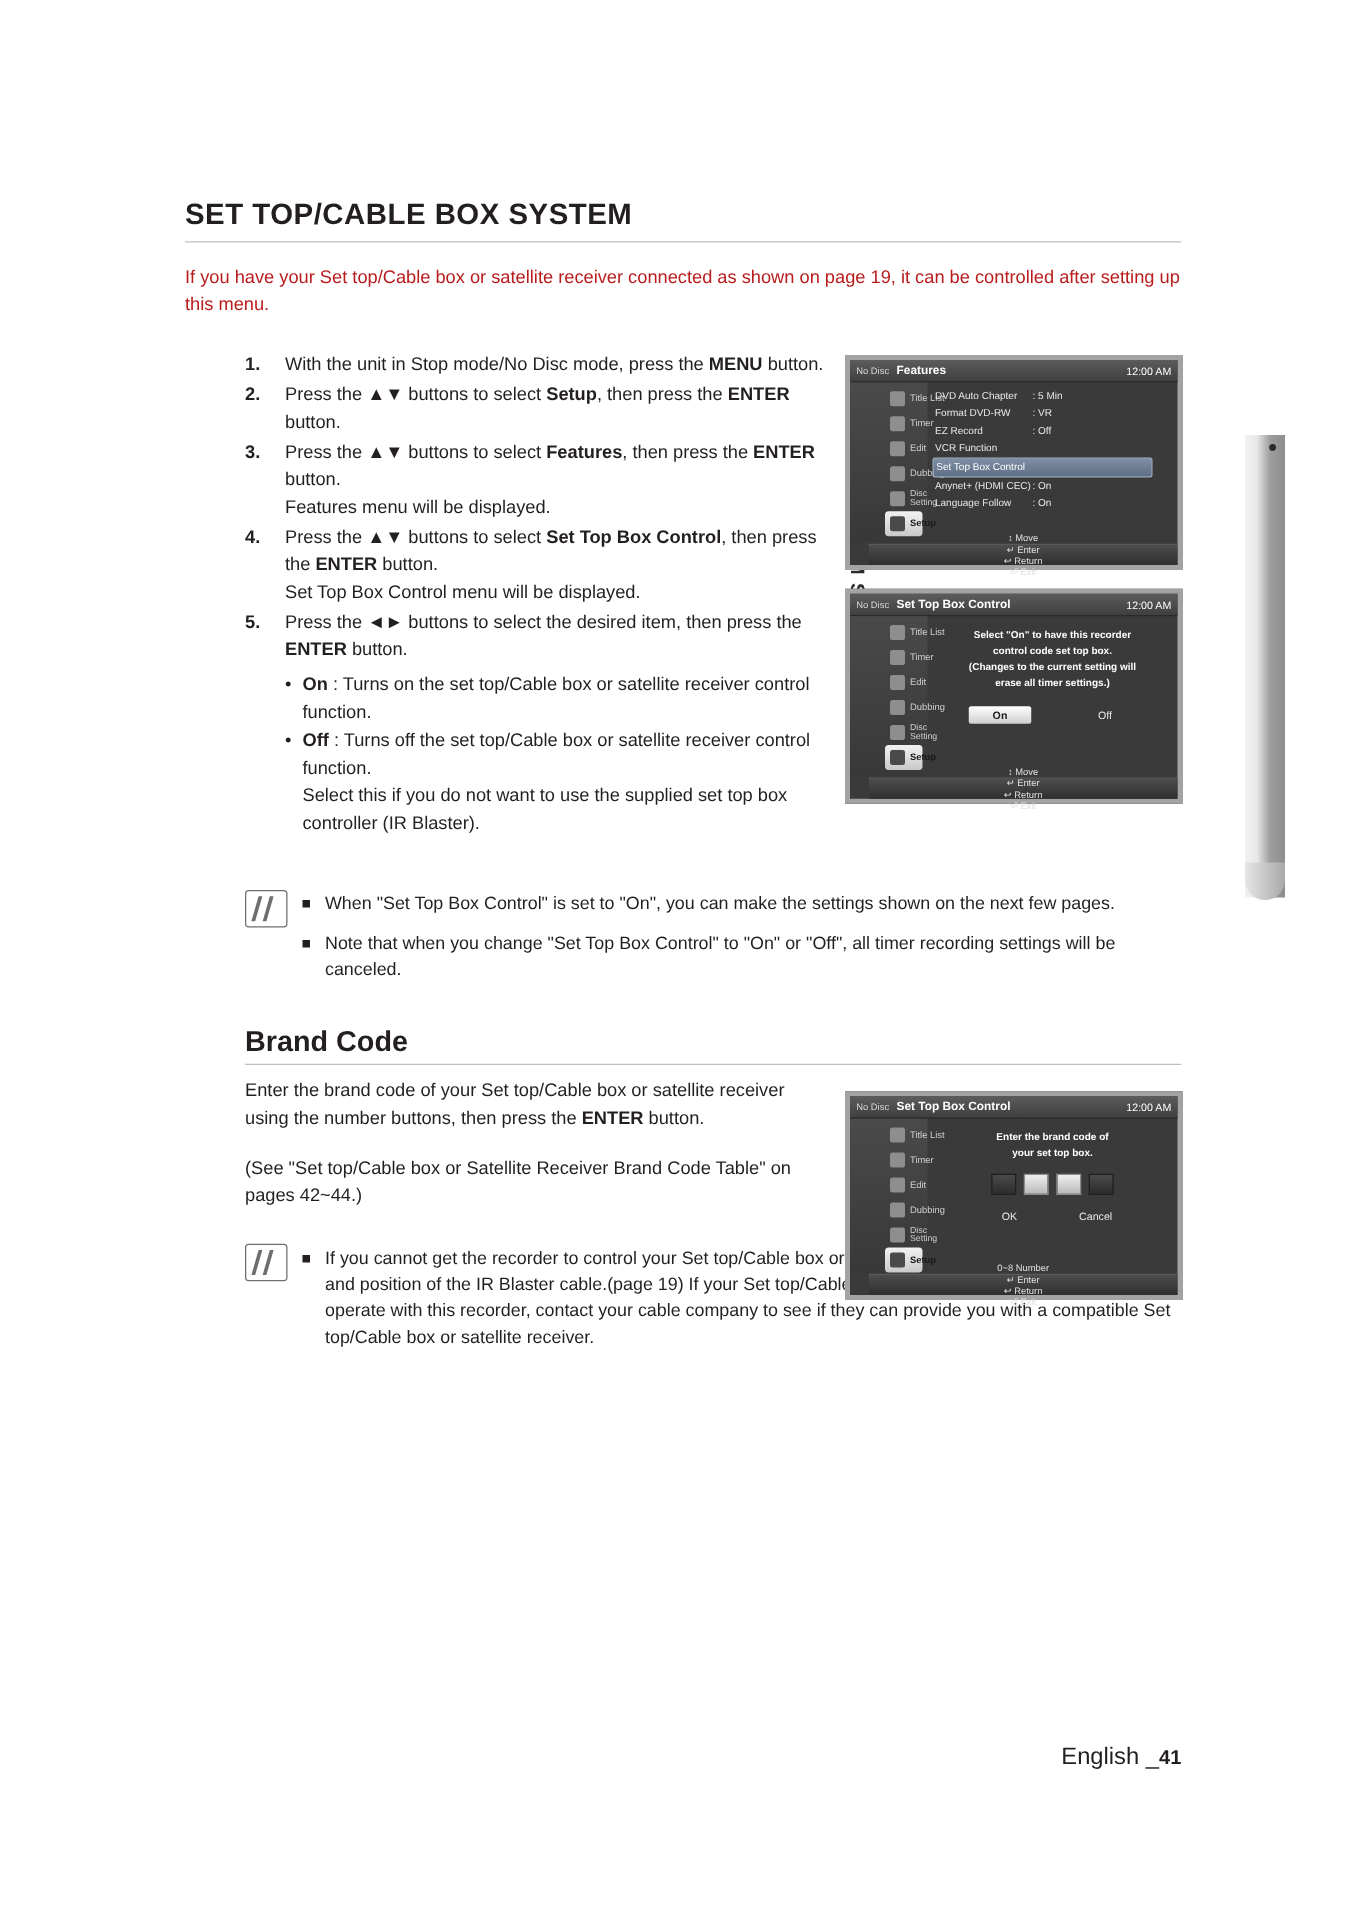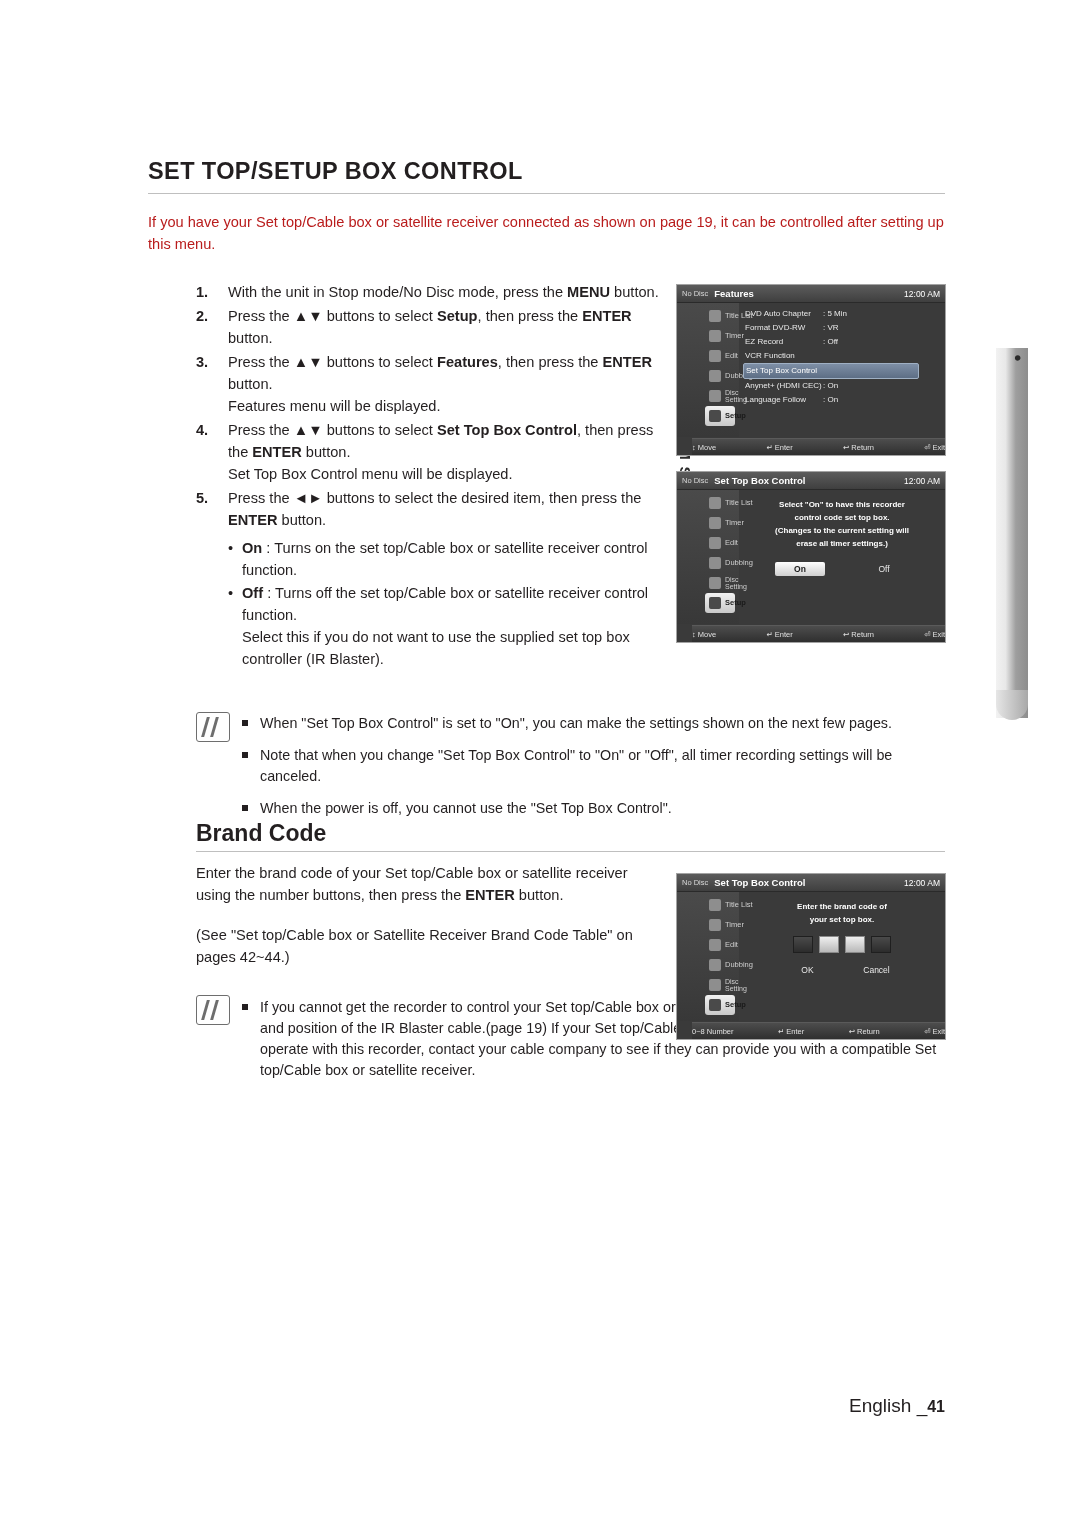--- a/index.html
+++ b/index.html
@@ -150,21 +150,21 @@
     color:#231f20;
   }
   .footer .pg { font-weight:bold; font-size:16px; }
 
   
   .osd {
     position:absolute;
     background:#3a3a3a;
     color:#ffffff;
     font-size:9px;
-    border:1px solid #a3a3a3;
+    border:4px solid #a3a3a3;
   }
   .osd-top {
     height:18px;
     background:linear-gradient(to bottom,#5c5c5c,#3f3f3f);
     display:flex; align-items:center;
     padding:0 5px;
     border-bottom:1px solid #2a2a2a;
   }
   .osd-nodisc {
     font-size:7.5px;
@@ -231,23 +231,24 @@
   }
 
   .osd-foot {
     position:absolute;
     left:15px; right:0; bottom:0;
     height:17px;
     background:linear-gradient(to bottom,#4d4d4d,#2f2f2f);
     border-top:1px solid #5a5a5a;
     display:flex;
     align-items:center;
-    justify-content:space-between;
+    justify-content:center;
     font-size:7.5px;
     color:#e0e0e0;
+    flex-direction:column;
   }
   .osd-foot span { white-space:nowrap; }
 
   .osd-msg {
     text-align:center;
     font-size:8px;
     font-weight:bold;
     line-height:13px;
     color:#ffffff;
     margin-top:4px;
@@ -288,21 +289,21 @@
 </style>
 </head>
 <body>
 
 <div class="side-tab">
   <div class="side-tab-bullet">●</div>
   <div class="side-tab-text">SYSTEM SETUP</div>
 </div>
 <div class="side-tab-cap"></div>
 
-<div class="page-title">SET TOP/SETUP BOX CONTROL</div>
+<div class="page-title">SET TOP/CABLE BOX SYSTEM</div>
 <div class="title-rule"></div>
 <div class="intro">If you have your Set top/Cable box or satellite receiver connected as shown on page 19, it can be controlled after setting up this menu.</div>
 
 <div class="steps">
   <div class="step">
     <span class="num">1.</span>
     <span id="s0">With the unit in Stop mode/No Disc mode, press the <b>MENU</b> button.</span>
   </div>
   <div class="step">
     <span class="num">2.</span>
@@ -337,24 +338,20 @@
 <div class="note-icon" style="left:196px; top:712px;"></div>
 <div class="note-list" style="left:240px; top:713px; width:706px;">
   <div class="note-item">
     <span class="sq"></span>
     <span>When "Set Top Box Control" is set to "On", you can make the settings shown on the next few pages.</span>
   </div>
   <div class="note-item">
     <span class="sq"></span>
     <span>Note that when you change "Set Top Box Control" to "On" or "Off", all timer recording settings will be canceled.</span>
   </div>
-  <div class="note-item">
-    <span class="sq"></span>
-    <span>When the power is off, you cannot use the "Set Top Box Control".</span>
-  </div>
 </div>
 
 <div class="sec-title">Brand Code</div>
 <div class="sec-rule"></div>
 <div class="brand-body">
   <p id="bp1">Enter the brand code of your Set top/Cable box or satellite receiver using the number buttons, then press the <b>ENTER</b> button.</p>
   <p id="bp2">(See "Set top/Cable box or Satellite Receiver Brand Code Table" on pages 42~44.)</p>
 </div>
 
 <div class="note-icon" style="left:196px; top:995px;"></div>

